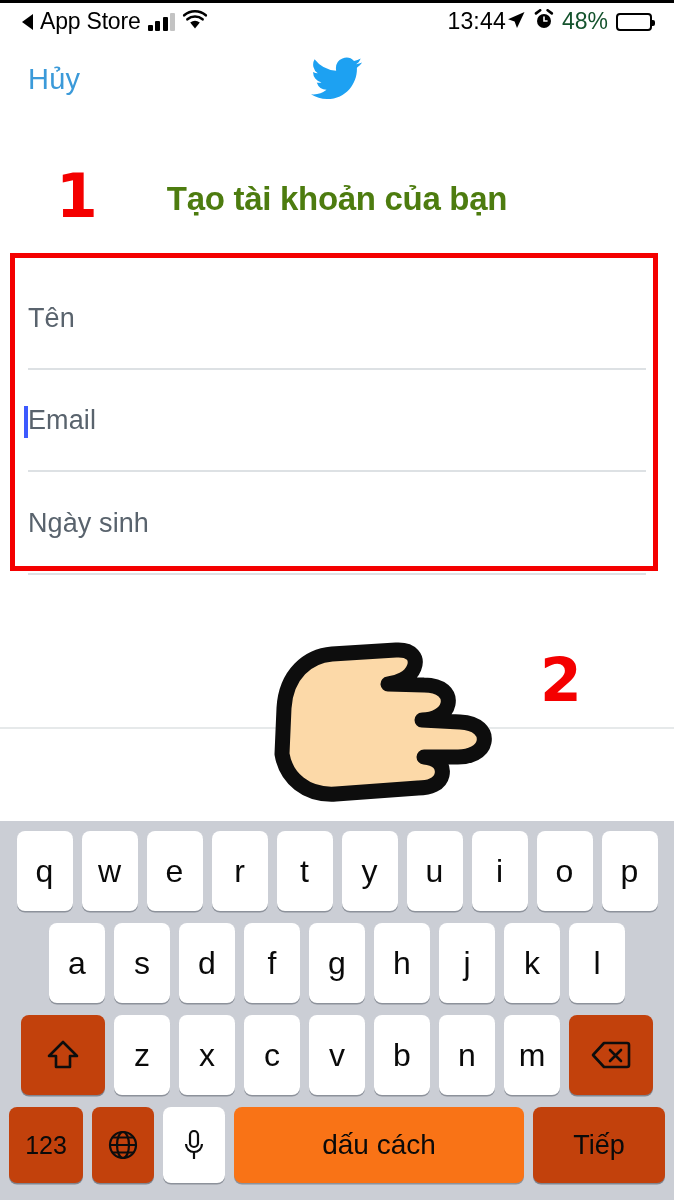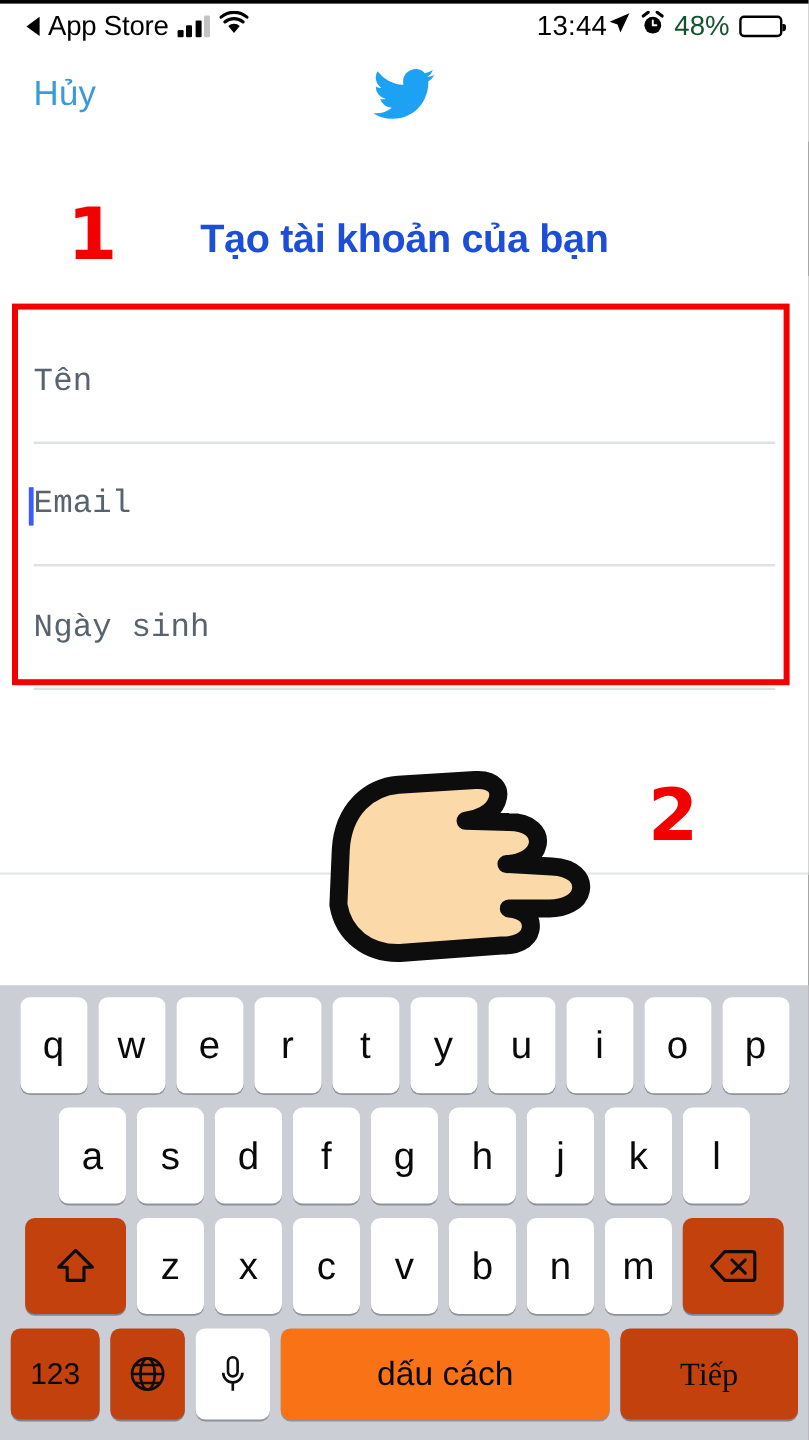--- a/index.html
+++ b/index.html
@@ -71,36 +71,36 @@
     width: 52px; height: 44px;
   }
 
   
   .title-row {
     position: absolute; top: 168px; left: 0; width: 674px;
     height: 62px;
     display: flex; align-items: center; justify-content: center;
   }
   .page-title {
-    font-size: 33px; font-weight: bold; color: #1d4ed8;
+    font-size: 33px; font-weight: bold; color: #4d7c0f;
     letter-spacing: -0.3px;
   }
   .num-badge {
     position: absolute;
     font-weight: bold; color: #f40000;
     font-size: 60px; line-height: 1;
     font-family: "DejaVu Sans", sans-serif;
   }
   .num-1 { left: 56px; top: 166px; }
   .num-2 { left: 540px; top: 650px; }
 
   
   .form-area {
     position: absolute; top: 230px; left: 0;
-    width: 674px; height: 497px; background: #fff; font-family: Liberation Mono, monospace;
+    width: 674px; height: 497px; background: #fff;
   }
   .red-box {
     position: absolute; left: 10px; top: 253px;
     width: 648px; height: 318px;
     border: 5px solid #f40000;
     pointer-events: none;
     z-index: 6;
   }
   .field {
     position: absolute; left: 28px; width: 618px;
@@ -173,21 +173,21 @@
   .krow.r3 .key.ltr { width: 56px; height: 80px; }
   .key.fn {
     background: #c2410c;
     box-shadow: 0 1.5px 0 rgba(110,115,125,0.8);
   }
   .key.shift, .key.back { width: 84px; height: 80px; }
   .key.num123 { width: 74px; height: 76px; font-size: 25px; }
   .key.globe, .key.mic { width: 62px; height: 76px; }
   .key.mic { background: #ffffff; }
   .key.space { flex: 1; height: 76px; font-size: 28px; background: #f97316; }
-  .key.ret { width: 148px; height: 76px; font-size: 27px; font-family: Liberation Serif, serif; }
+  .key.ret { width: 132px; height: 76px; font-size: 27px; }
   .krow.r4 { padding: 0 6px; }
   .key svg { display: block; }
 </style>
 </head>
 <body>
 
 <div id="screen">
 
   <div class="statusbar">
     <div class="sb-left">

